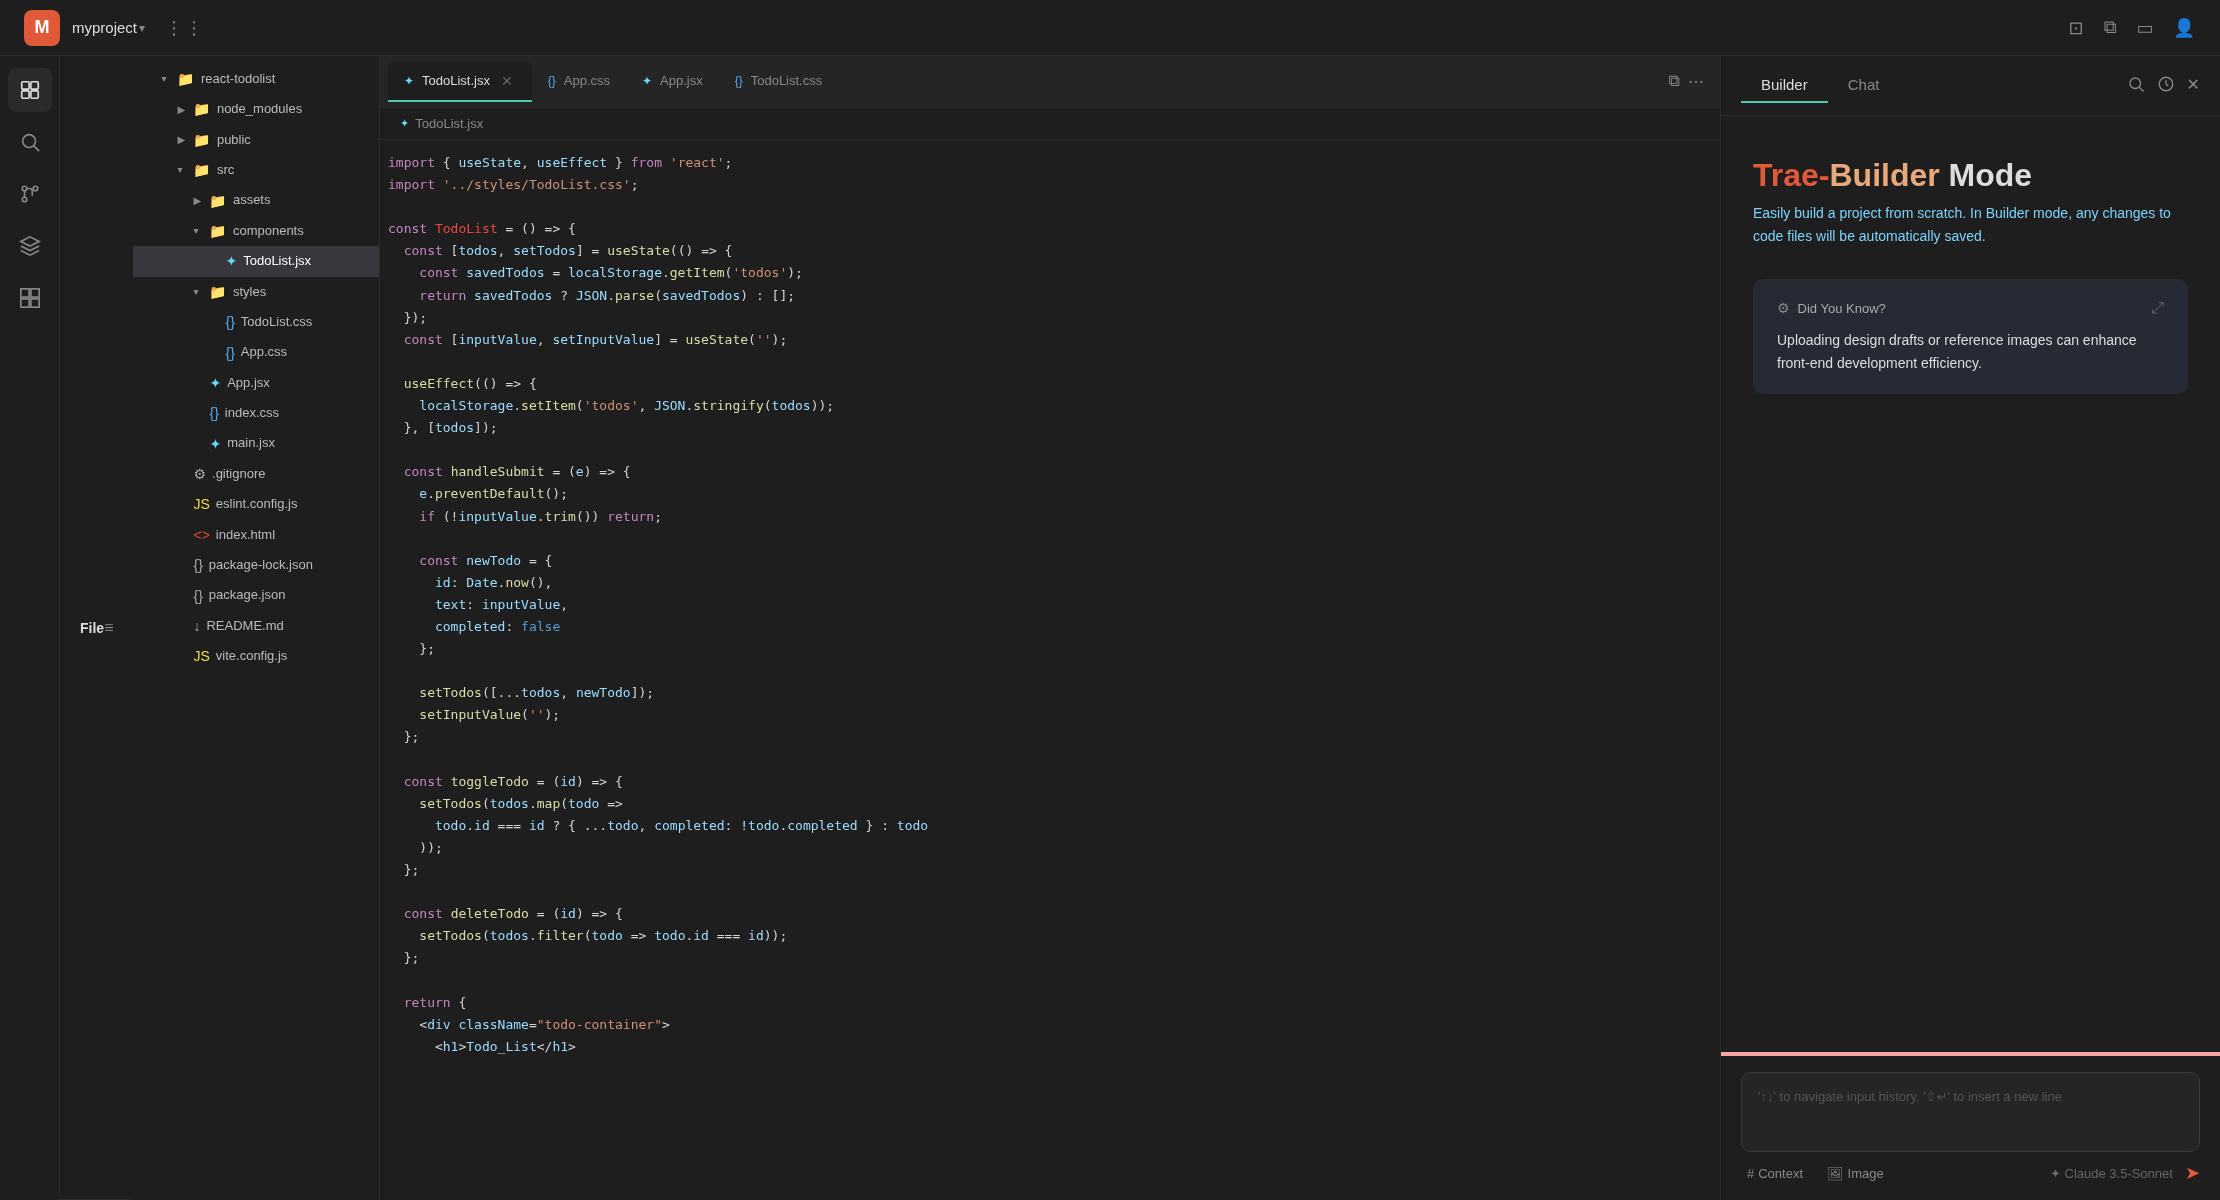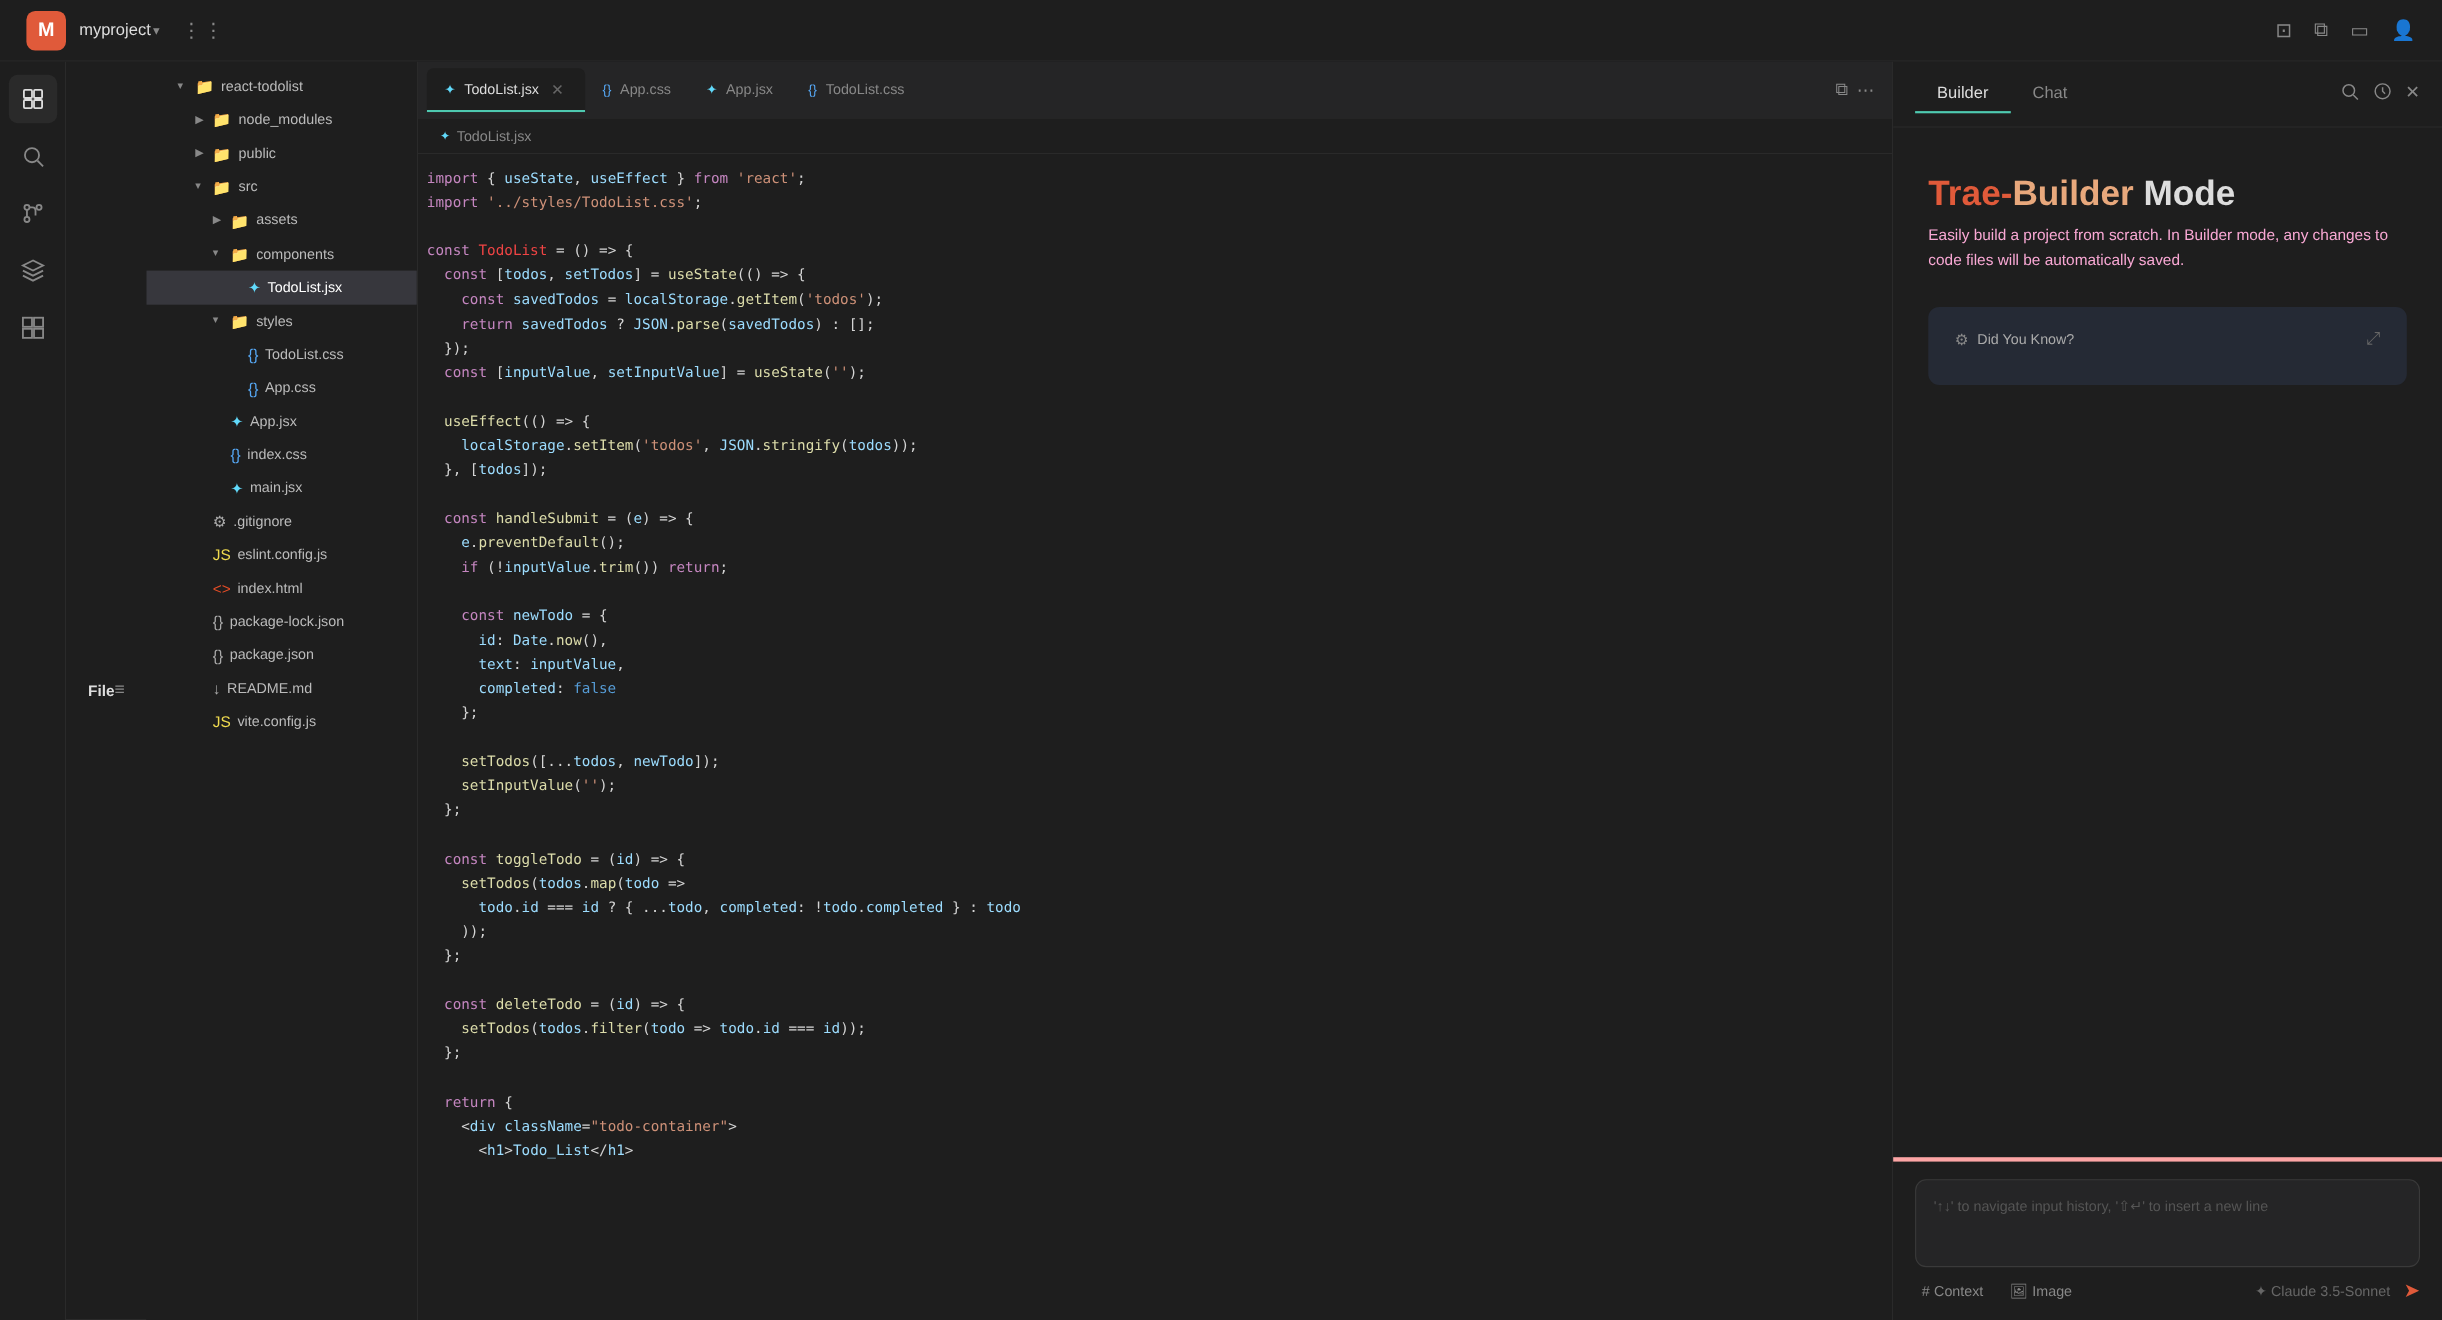--- a/index.html
+++ b/index.html
@@ -312,21 +312,21 @@
     .builder-title {
       font-size: 32px;
       font-weight: 600;
       margin-bottom: 8px;
       line-height: 1.2;
     }
     .builder-title .trae { color: #e05a3a; }
     .builder-title .builder { color: #e8a87c; }
     .builder-title .mode { color: #ddd; }
     .builder-description {
-      color: #f9a8d4;
+      color: #7dd3fc;
       font-size: 14px;
       line-height: 1.6;
       margin-bottom: 32px;
     }
     .did-you-know {
       background: #252a35;
       border-radius: 10px;
       padding: 20px 24px;
       position: relative;
     }
@@ -678,20 +678,21 @@
           <span class="trae">Trae-</span><span class="builder">Builder</span><span class="mode"> Mode</span>
         </div>
         <p class="builder-description">Easily build a project from scratch. In Builder mode, any changes to code files will be automatically saved.</p>
 
         <div class="did-you-know">
           <div class="did-you-know-header">
             <span class="did-you-know-icon">⚙</span>
             <span>Did You Know?</span>
             <span class="did-you-know-expand">⤢</span>
           </div>
+          <p class="did-you-know-text">Uploading design drafts or reference images can enhance front-end development efficiency.</p>
         </div>
       </div>
 
       <div class="chat-input-area">
         <div class="chat-input-box">
           <div class="chat-placeholder">'↑↓' to navigate input history, '⇧↵' to insert a new line</div>
         </div>
         <div class="chat-input-footer">
           <div class="chat-footer-btn">
             <span>#</span>

